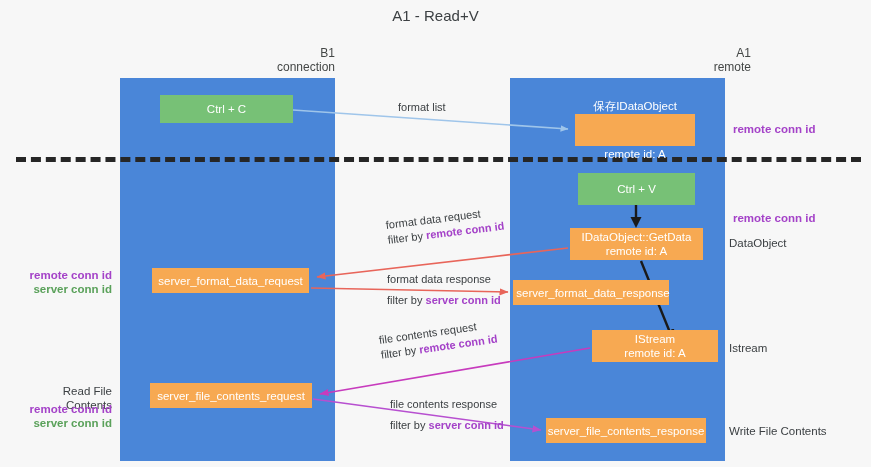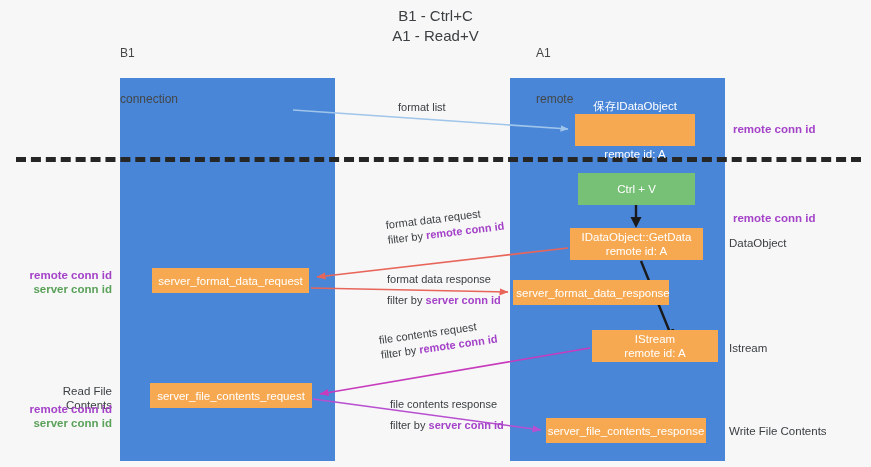--- a/index.html
+++ b/index.html
@@ -30,29 +30,29 @@
     width: 871px;
     text-align: center;
     font-size: 15px;
     line-height: 20px;
     color: #3c4043;
   }
   #title .line { display: block; }
 
   
   .col-header {
-    text-align: left;
+    text-align: right;
     font-size: 12px;
     line-height: 14px;
     color: #444746;
   }
   #hdr-b1 { left: 120px; top: 46px; width: 215px; }
   #hdr-a1 { left: 536px; top: 46px; width: 215px; }
   .col-header .name { display: block; }
-  .col-header .sub { display: block; margin-top: 32px; }
+  .col-header .sub { display: block; }
 
   
   .lane {
     background: #4a86d8;
     top: 78px;
     height: 383px;
   }
   #lane-b1 { left: 120px; width: 215px; }
   #lane-a1 { left: 510px; width: 215px; }
 
@@ -142,21 +142,20 @@
     width: 871px; height: 467px;
     pointer-events: none;
   }
 </style>
 </head>
 <body>
 
 <div id="canvas">
 
   <div id="title" class="abs">
-    <span class="line">B1 - Ctrl+C</span>
     <span class="line">A1 - Read+V</span>
   </div>
 
   <div id="lane-b1" class="abs lane"></div>
   <div id="lane-a1" class="abs lane"></div>
 
   <div id="hdr-b1" class="abs col-header">
     <span class="name">B1</span>
     <span class="sub">connection</span>
   </div>
@@ -194,20 +193,23 @@
 
     <path d="M641,261 L671,335" stroke="#1a1a1a" stroke-width="2.4" fill="none" marker-end="url(#ah-black)"></path>
 
     <path d="M590,348 L320,394" stroke="#c73bbd" stroke-width="1.6" fill="none" marker-end="url(#ah-magenta)"></path>
 
     <path d="M313,399 L541,430" stroke="#b74fd0" stroke-width="1.6" fill="none" marker-end="url(#ah-purple)"></path>
   </svg>
 
   <div id="divider" class="abs"></div>
 
+  <div id="n-ctrlc" class="abs node green">
+    <span>Ctrl + C</span>
+  </div>
 
   <div id="n-save" class="abs node orange">
     <span>保存IDataObject</span>
     <span class="l2">remote id: A</span>
   </div>
 
   <div id="n-ctrlv" class="abs node green">
     <span>Ctrl + V</span>
   </div>
 

